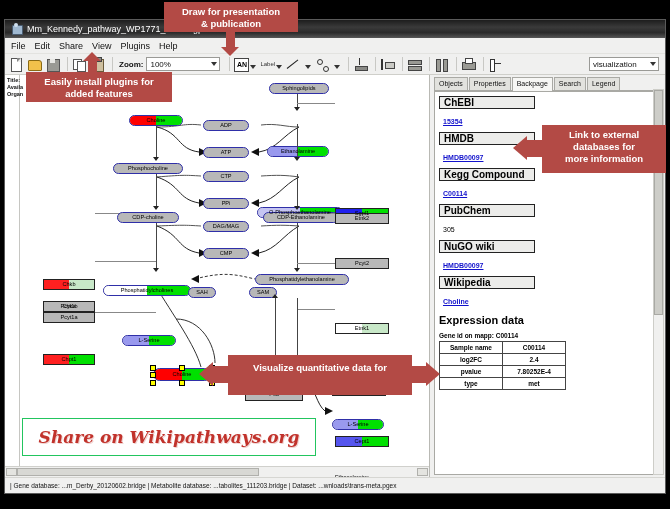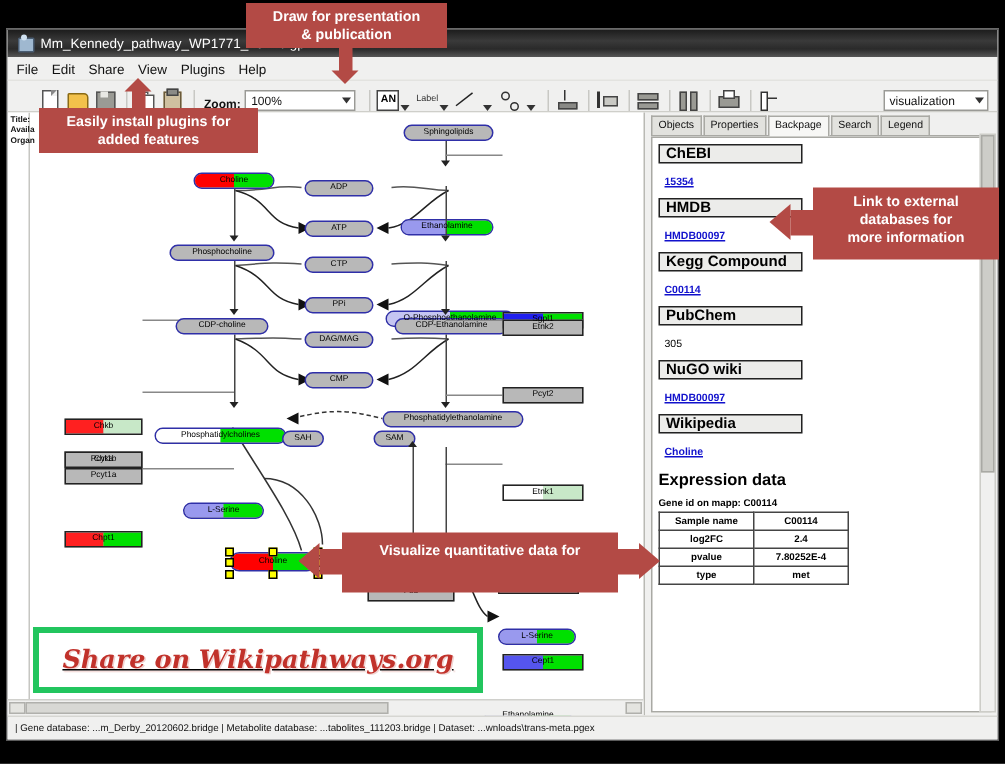--- a/index.html
+++ b/index.html
@@ -17,21 +17,21 @@
     background:#9fb8d0;border:1px solid #4a5d72;border-radius:1px;}
   .titlebar .tb-icon:after{content:"";position:absolute;left:3px;top:0px;width:4px;height:4px;
     background:#cfe0ef;border-radius:50%;}
   .tb-title{white-space:nowrap;overflow:hidden;}
 
   .menubar{position:absolute;left:0;top:18px;width:100%;height:16px;background:#f0f0ef;
     border-bottom:1px solid #e3e3e0;display:flex;align-items:center;padding-left:6px;box-sizing:border-box;}
   .menubar span{font-size:9px;color:#111;margin-right:9px;cursor:default;}
 
   .toolbar{position:absolute;left:0;top:34px;width:100%;height:21px;background:#f0f0ef;
-    border-bottom:1px solid #cfcfca;display:flex;align-items:flex-end;padding-left:21px;box-sizing:border-box;}
+    border-bottom:1px solid #cfcfca;display:flex;align-items:center;padding-left:4px;box-sizing:border-box;}
   .tbtn{width:15px;height:15px;margin-right:3px;position:relative;display:inline-block;}
   .sep{width:1px;height:14px;background:#c8c8c4;margin:0 4px;}
   .zoomlbl{font-size:8px;color:#111;margin:0 3px 0 2px;font-weight:bold;}
   .combo{height:14px;border:1px solid #9a9a96;background:#fff;font-size:8px;color:#111;
     display:flex;align-items:center;padding-left:3px;box-sizing:border-box;position:relative;}
   .combo .arr{position:absolute;right:2px;top:4px;width:0;height:0;
     border-left:3px solid transparent;border-right:3px solid transparent;border-top:4px solid #333;}
   .zoomcombo{width:74px;margin-right:5px;}
   .viscombo{width:70px;margin-left:auto;margin-right:6px;}
   .dd{width:0;height:0;border-left:3px solid transparent;border-right:3px solid transparent;
@@ -135,21 +135,21 @@
   .cal-tri-down{position:absolute;width:0;height:0;border-left:9px solid transparent;
     border-right:9px solid transparent;border-top:9px solid #b34a45;z-index:50;}
   .cal-tri-up{position:absolute;width:0;height:0;border-left:9px solid transparent;
     border-right:9px solid transparent;border-bottom:9px solid #b34a45;z-index:50;}
   .cal-tri-left{position:absolute;width:0;height:0;border-top:12px solid transparent;
     border-bottom:12px solid transparent;border-right:14px solid #b34a45;z-index:50;}
   .cal-tri-right{position:absolute;width:0;height:0;border-top:12px solid transparent;
     border-bottom:12px solid transparent;border-left:14px solid #b34a45;z-index:50;}
   .arrowshaft{position:absolute;background:#b34a45;z-index:49;}
   .share{position:absolute;left:22px;top:418px;width:292px;height:36px;background:#fff;
-    border:4px solid #22c55e;display:flex;align-items:center;justify-content:center;z-index:50;text-decoration:underline;}
+    border:1px solid #22c55e;display:flex;align-items:center;justify-content:center;z-index:50;}
   .share span{font-family:"DejaVu Serif",serif;font-style:italic;font-weight:bold;font-size:17px;color:#c1322b;
     text-shadow:1px 1px 0 #f0d3d1;}
 </style>
 </head>
 <body>
 
 <div id="root">
 
   <div class="win">
 

